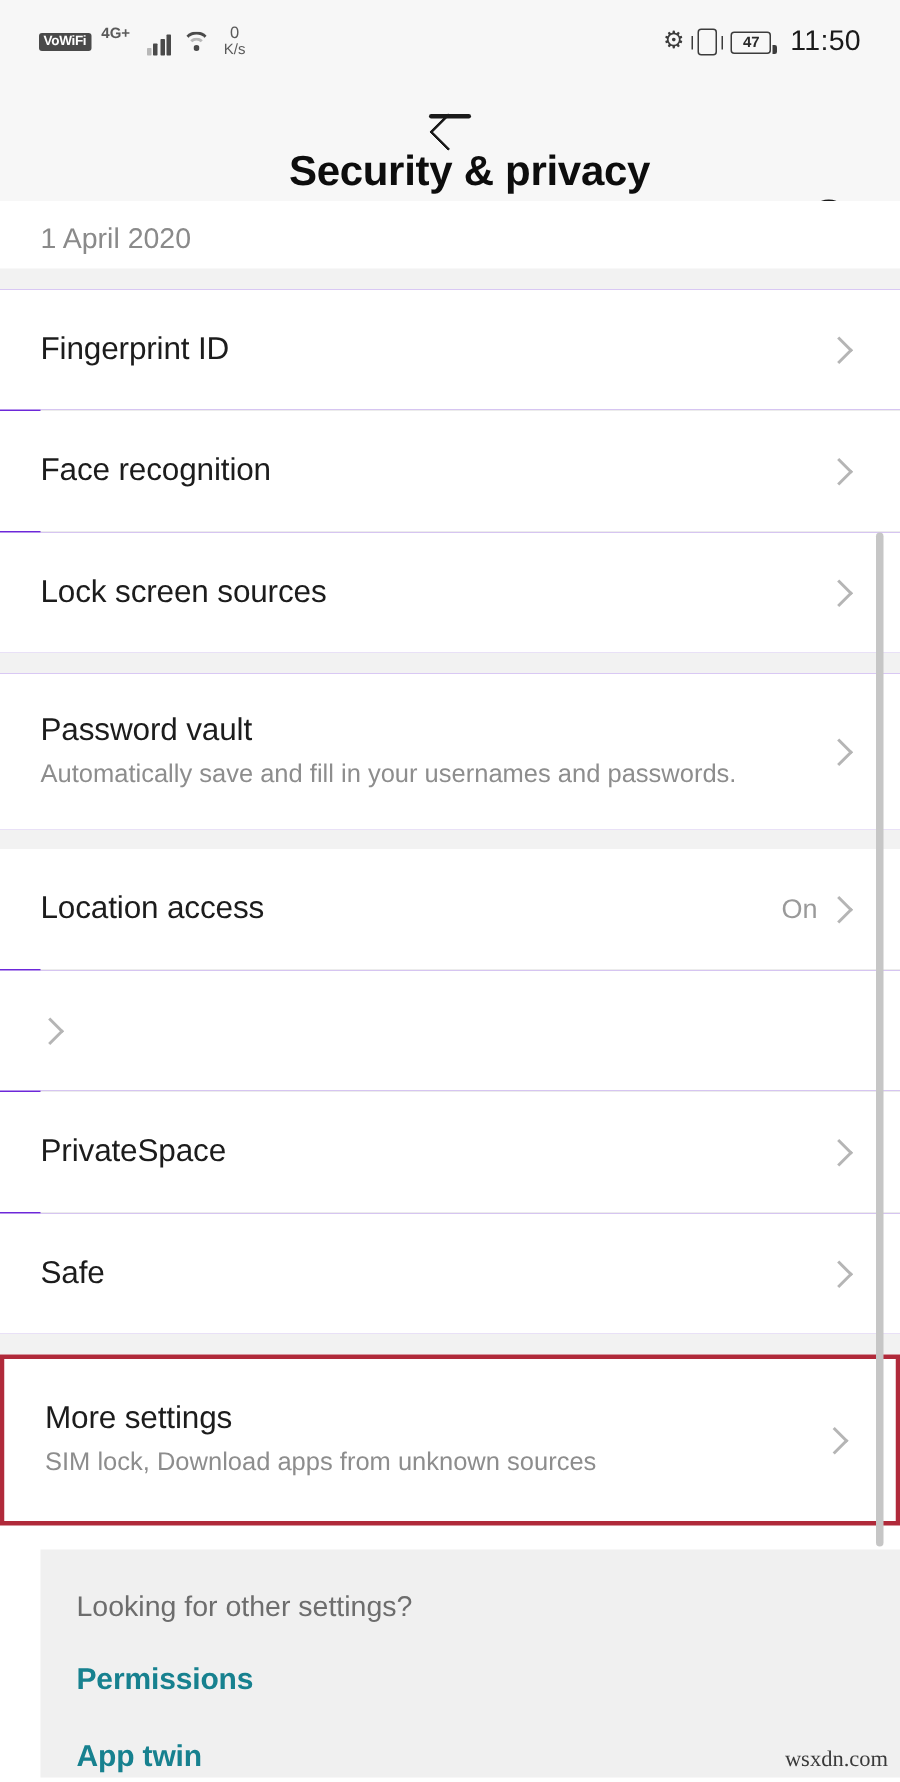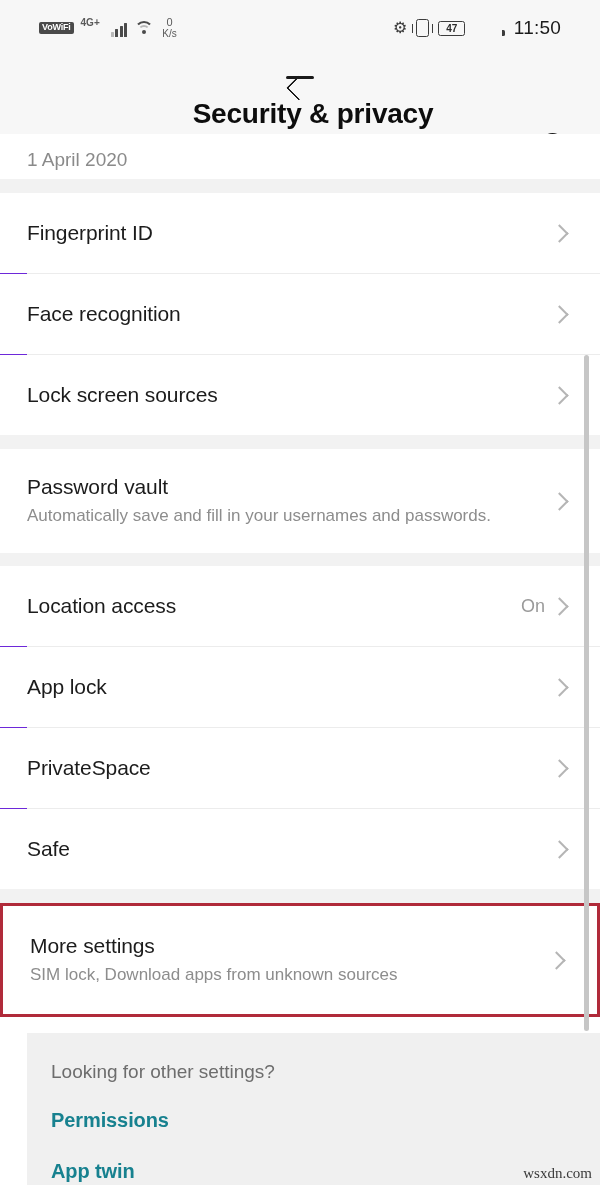--- a/index.html
+++ b/index.html
@@ -11,21 +11,21 @@
     overflow:hidden;
     position:relative;
   }
 
   
   .statusbar {
     height:56px;
     background:#f7f7f7;
     display:flex;
     align-items:center;
-    padding:0 39px;
+    padding:0 26px;
     position:relative;
   }
   .sb-left { display:flex; align-items:center; gap:7px; }
   .sb-right { display:flex; align-items:center; gap:9px; margin-left:auto; }
 
   .vowifi {
     background:#4a4a4a;
     color:#ffffff;
     font-size:9px;
     font-weight:bold;
@@ -66,21 +66,21 @@
   .speed { display:flex; flex-direction:column; align-items:center; line-height:1.05; margin-left:2px;}
   .speed .n { font-size:11px; color:#5a5a5a; }
   .speed .u { font-size:10px; color:#5a5a5a; }
 
   .bt { font-size:16px; color:#3c3c3c; line-height:1; }
   .vib { width:13px;height:18px;border:1.6px solid #3c3c3c;border-radius:2.5px;position:relative;}
   .vib:before,.vib:after{content:"";position:absolute;top:4px;width:2px;height:9px;border-left:1.6px solid #3c3c3c;}
   .vib:before{left:-5px;}
   .vib:after{right:-5px;border-left:none;border-right:1.6px solid #3c3c3c;}
 
-  .batt { display:flex; align-items:flex-end;gap:36px; }
+  .batt { display:flex; align-items:flex-end; }
   .batt .body {
     width:27px;height:15px;border:1.7px solid #3c3c3c;border-radius:2.5px;
     display:flex;align-items:center;justify-content:center;
     font-size:10px;font-weight:bold;color:#2a2a2a;
   }
   .batt .tip { width:2.5px;height:6px;background:#3c3c3c;border-radius:0 1.5px 1.5px 0;margin-left:1px;}
   .clock { font-size:19px; color:#1a1a1a; letter-spacing:0.2px; }
 
   
   .header {
@@ -322,23 +322,20 @@
   <div class="group">
     <div class="row">
       <div class="labels">
           <div class="title">Location access</div>
         </div>
       <span class="value">On</span>
       <span class="chev"></span>
     </div>
     <div class="divider"></div>
     <div class="row">
-      <div class="labels">
-          <div class="title">App lock</div>
-        </div>
       <span class="chev"></span>
     </div>
     <div class="divider"></div>
     <div class="row">
       <div class="labels">
           <div class="title">PrivateSpace</div>
         </div>
       <span class="chev"></span>
     </div>
     <div class="divider"></div>

